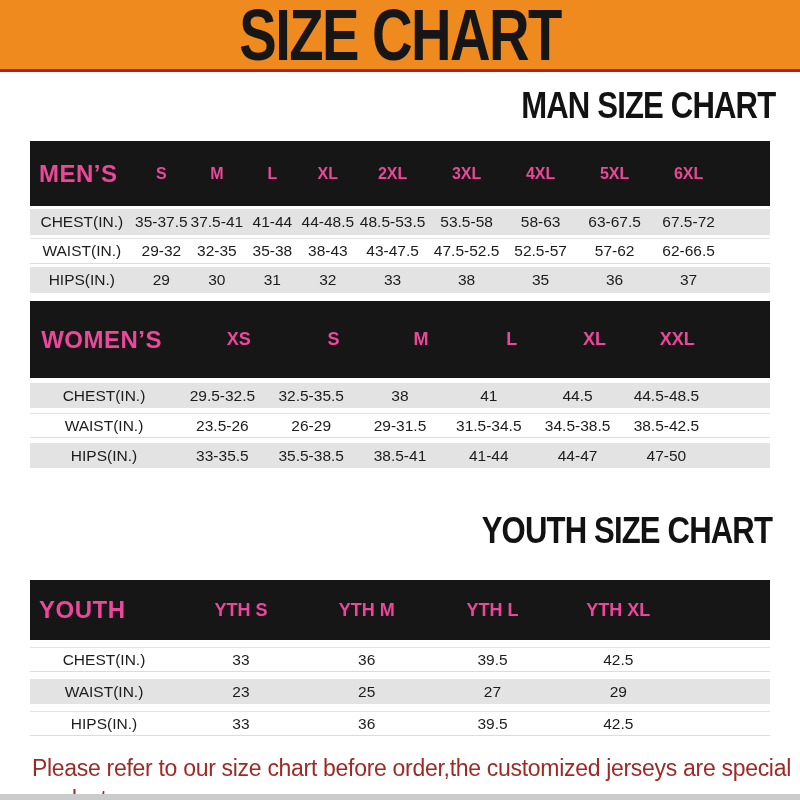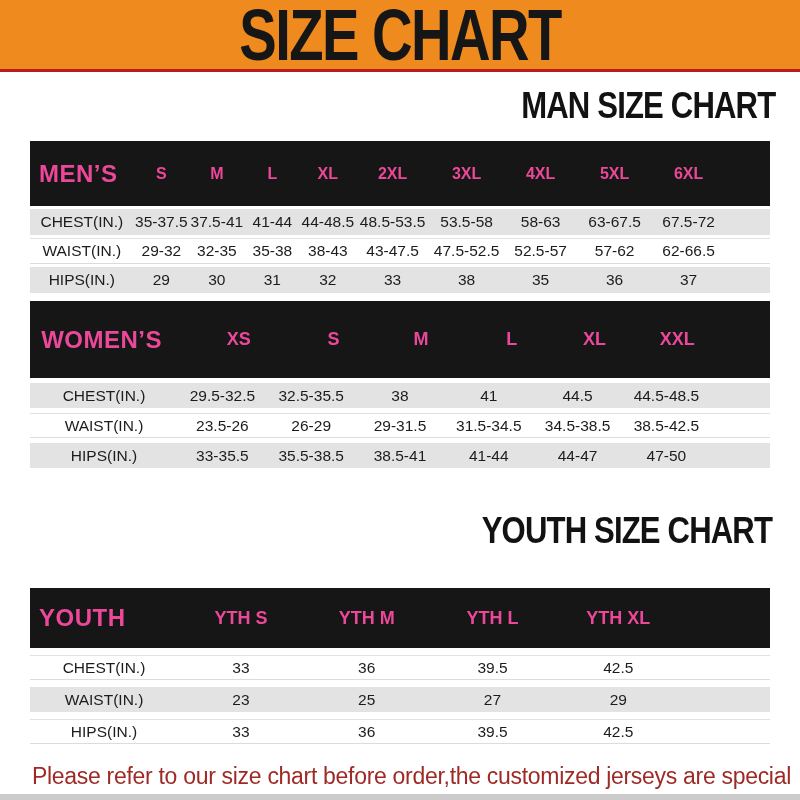--- a/index.html
+++ b/index.html
@@ -18,21 +18,21 @@
     line-height:1; letter-spacing:-2px; transform:scaleX(0.78); white-space:nowrap;
   }
   
   .section-title { text-align:right; margin:0; color:#121212; }
   .section-title .condense {
     display:inline-block; font-size:37px; font-weight:bold; line-height:36px;
     letter-spacing:-1px; transform:scaleX(0.84); white-space:nowrap;
   }
   .men-title    { margin-top:16px; margin-bottom:14px; }
   .women-title  { margin-top:12px; margin-bottom:14px; }
-  .youth-title  { margin-top:40px; margin-bottom:32px; }
+  .youth-title  { margin-top:40px; margin-bottom:24px; }
   
   table.size-table {
     width:740px; margin:0 auto; table-layout:fixed;
     border-collapse:separate;
   }
   .men-table   { border-spacing:0 3px; }
   .women-table { border-spacing:0 5px; }
   .youth-table { border-spacing:0 7px; }
 
   thead th { background:#161616; color:#ec4899; font-weight:bold; text-align:center; padding:16px; }

